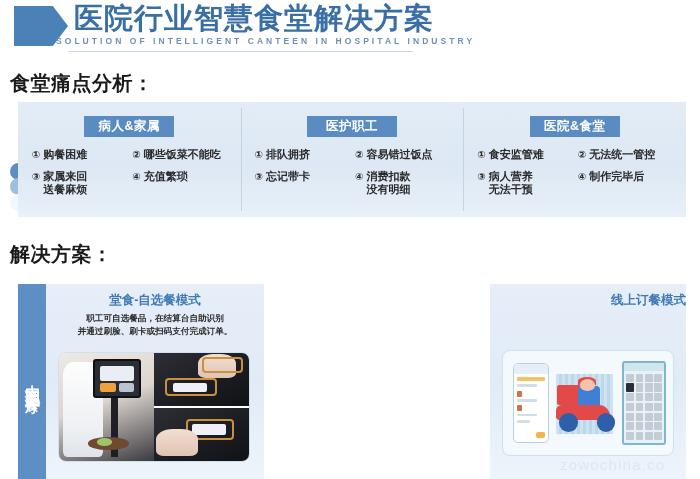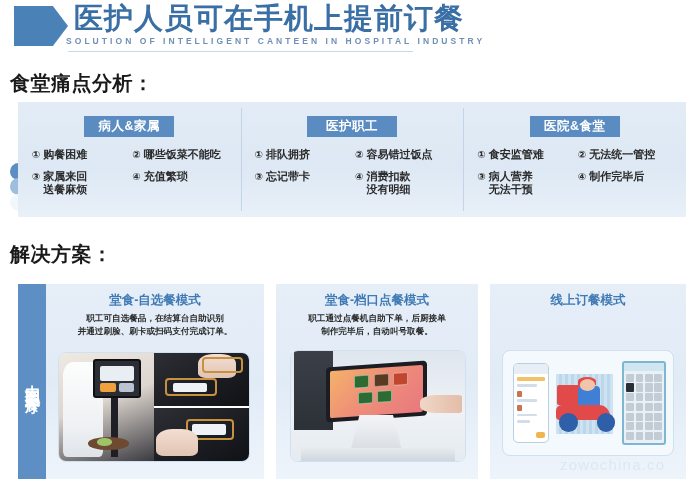--- a/index.html
+++ b/index.html
@@ -19,21 +19,21 @@
     background: #4a82b8;
     clip-path: polygon(0 0, 72% 0, 100% 50%, 72% 100%, 0 100%);
   }
   .header-title {
     position: absolute; left: 74px; top: 2px;
     font-size: 29px; font-weight: bold; color: #3a6fa5;
     letter-spacing: 1px; line-height: 32px;
     white-space: nowrap;
   }
   .header-sub {
-    position: absolute; left: 66px; top: 36px;
+    position: absolute; left: 56px; top: 36px;
     font-size: 8.5px; color: #6f90b4; font-weight: bold;
     letter-spacing: 3.05px; white-space: nowrap;
   }
   .header-rule {
     position: absolute; left: 68px; top: 51px; width: 345px; height: 1px;
     background: #c8d8e8;
   }
 
   
   .section-title {
@@ -103,21 +103,21 @@
   .sol-spine span {
     writing-mode: vertical-rl; text-orientation: upright;
     color: #ffffff; font-size: 15px; font-weight: bold; letter-spacing: 3px;
   }
   .sol-head {
     position: absolute; top: 8px; font-size: 12.5px; font-weight: bold;
     color: #3f7ab5; text-align: center; white-space: nowrap;
   }
   #sol0 .sol-head { left: 28px; width: 218px; }
   #sol1 .sol-head { left: 0;   width: 202px; }
-  #sol2 .sol-head { left: 0;   width: 196px; }
+  #sol2 .sol-head { left: 0;   width: 196px; text-align: right; }
   .sol-desc {
     position: absolute; top: 28px; font-size: 8.6px; font-weight: bold;
     color: #2b2b2b; line-height: 12.5px; text-align: center;
     white-space: pre-line;
   }
   #sol0 .sol-desc { left: 36px; width: 202px; }
   #sol1 .sol-desc { left: 10px; width: 182px; }
   #sol2 .sol-desc { left: 10px; width: 176px; }
 
   .sol-photo {
@@ -205,21 +205,21 @@
     font-family: Liberation Sans, sans-serif; white-space: nowrap;
   }
 </style>
 </head>
 <body>
 
 <div id="page">
 
   <div class="header">
     <div class="header-arrow"></div>
-    <div class="header-title">医护人员可在手机上提前订餐</div>
+    <div class="header-title">医院行业智慧食堂解决方案</div>
     <div class="header-sub">SOLUTION OF INTELLIGENT CANTEEN IN HOSPITAL INDUSTRY</div>
     <div class="header-rule"></div>
   </div>
 
   <div class="section-title" id="painTitle">食堂痛点分析：</div>
 
   <div class="pain-deco">
     <i></i>
       <i></i>
       <i></i>
@@ -331,41 +331,20 @@
         </div>
         <div class="p0-div"></div>
         <div class="p0-rb">
           <div class="p0-frame" style="left:34%;top:20%;width:50%;height:40%;"></div>
           <div class="p0-card" style="left:40%;top:30%;width:36%;height:20%;"></div>
           <div class="p0-hand" style="left:2%;top:40%;width:44%;height:50%;"></div>
         </div>
       </div>
     </div>
 
-    <div class="sol-card" id="sol1">
-      <div class="sol-head">堂食-档口点餐模式</div>
-      <div class="sol-desc">职工通过点餐机自助下单，后厨接单
-制作完毕后，自动叫号取餐。</div>
-      <div class="sol-photo" id="photo1">
-        <div class="p1-bg"></div>
-        <div class="p1-person"></div>
-        <div class="p1-screen">
-          <div class="p1-screen-in">
-            <div class="p1-tile" style="left:26%;top:14%;width:16%;height:26%;"></div>
-            <div class="p1-tile" style="left:47%;top:14%;width:16%;height:26%;background:#5c3a22;"></div>
-            <div class="p1-tile" style="left:68%;top:14%;width:16%;height:26%;background:#c0472e;"></div>
-            <div class="p1-tile" style="left:30%;top:48%;width:16%;height:26%;"></div>
-            <div class="p1-tile" style="left:51%;top:48%;width:16%;height:26%;"></div>
-          </div>
-        </div>
-        <div class="p1-arm"></div>
-        <div class="p1-stand"></div>
-        <div class="p1-base"></div>
-      </div>
-    </div>
 
     <div class="sol-card" id="sol2">
       <div class="sol-head">线上订餐模式</div>
       <div class="sol-photo" id="photo2">
         <div class="p2-phone">
           <div class="p2-ph-top"></div>
           <div class="p2-ph-hl" style="top:16%;"></div>
           <div class="p2-ph-line" style="top:26%;"></div>
           <div class="p2-ph-thumb" style="top:34%;"></div>
           <div class="p2-ph-line" style="top:45%;"></div>

